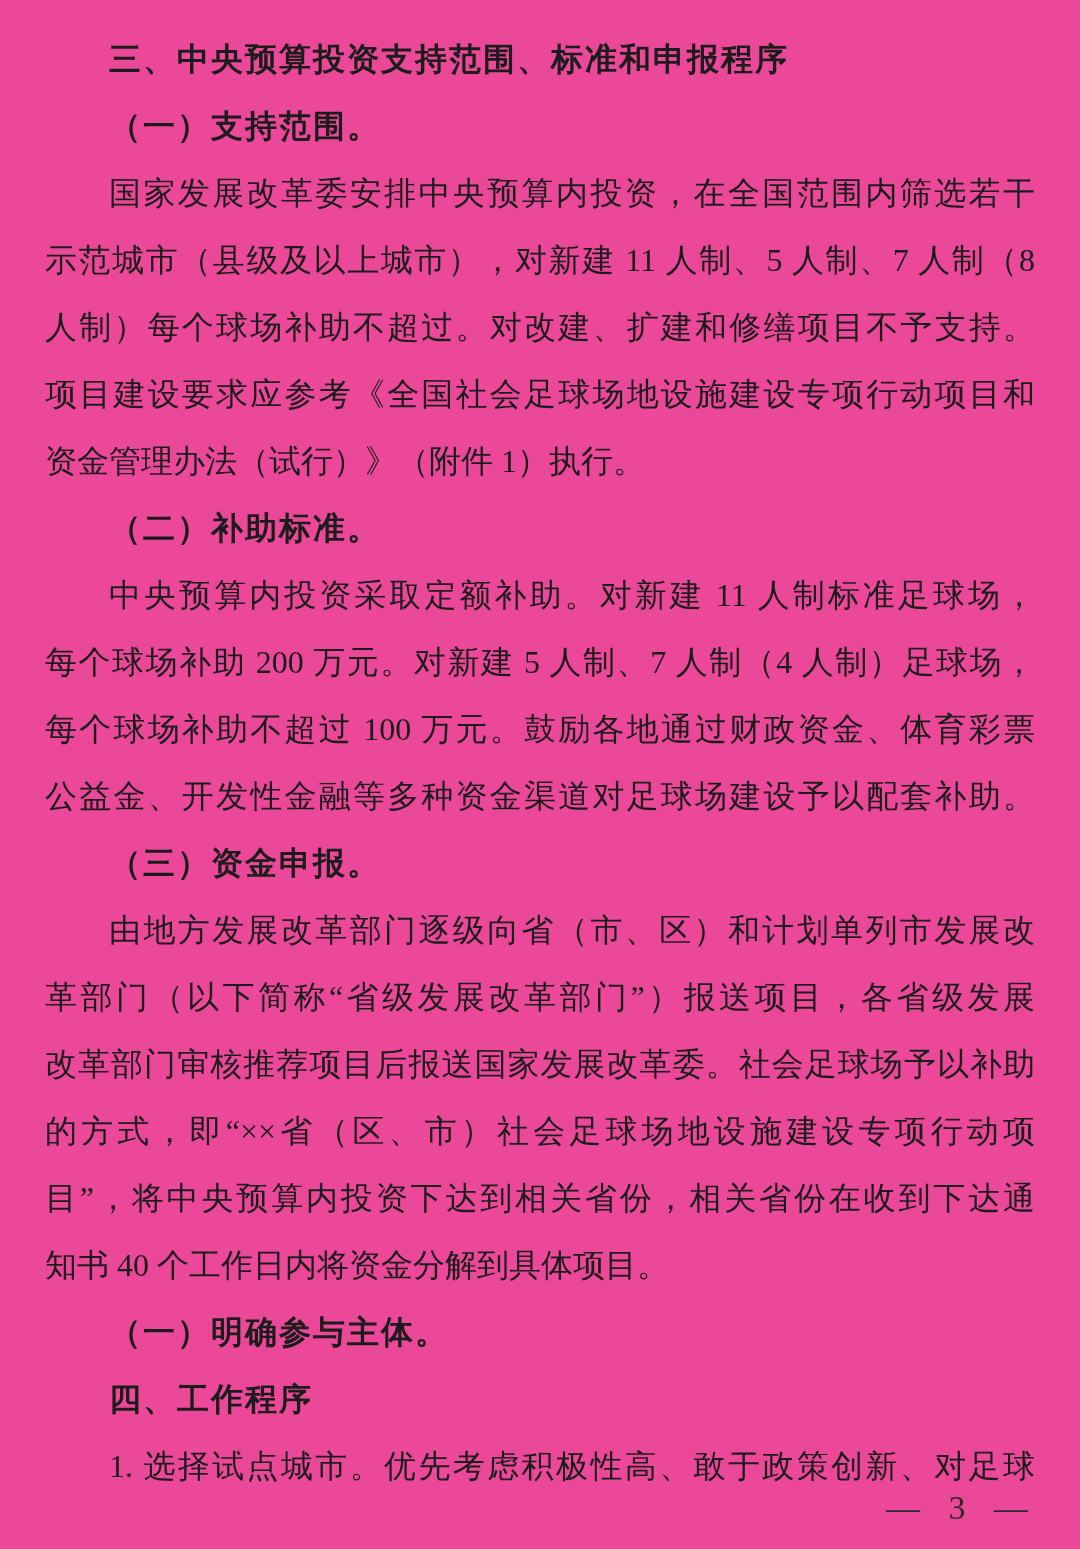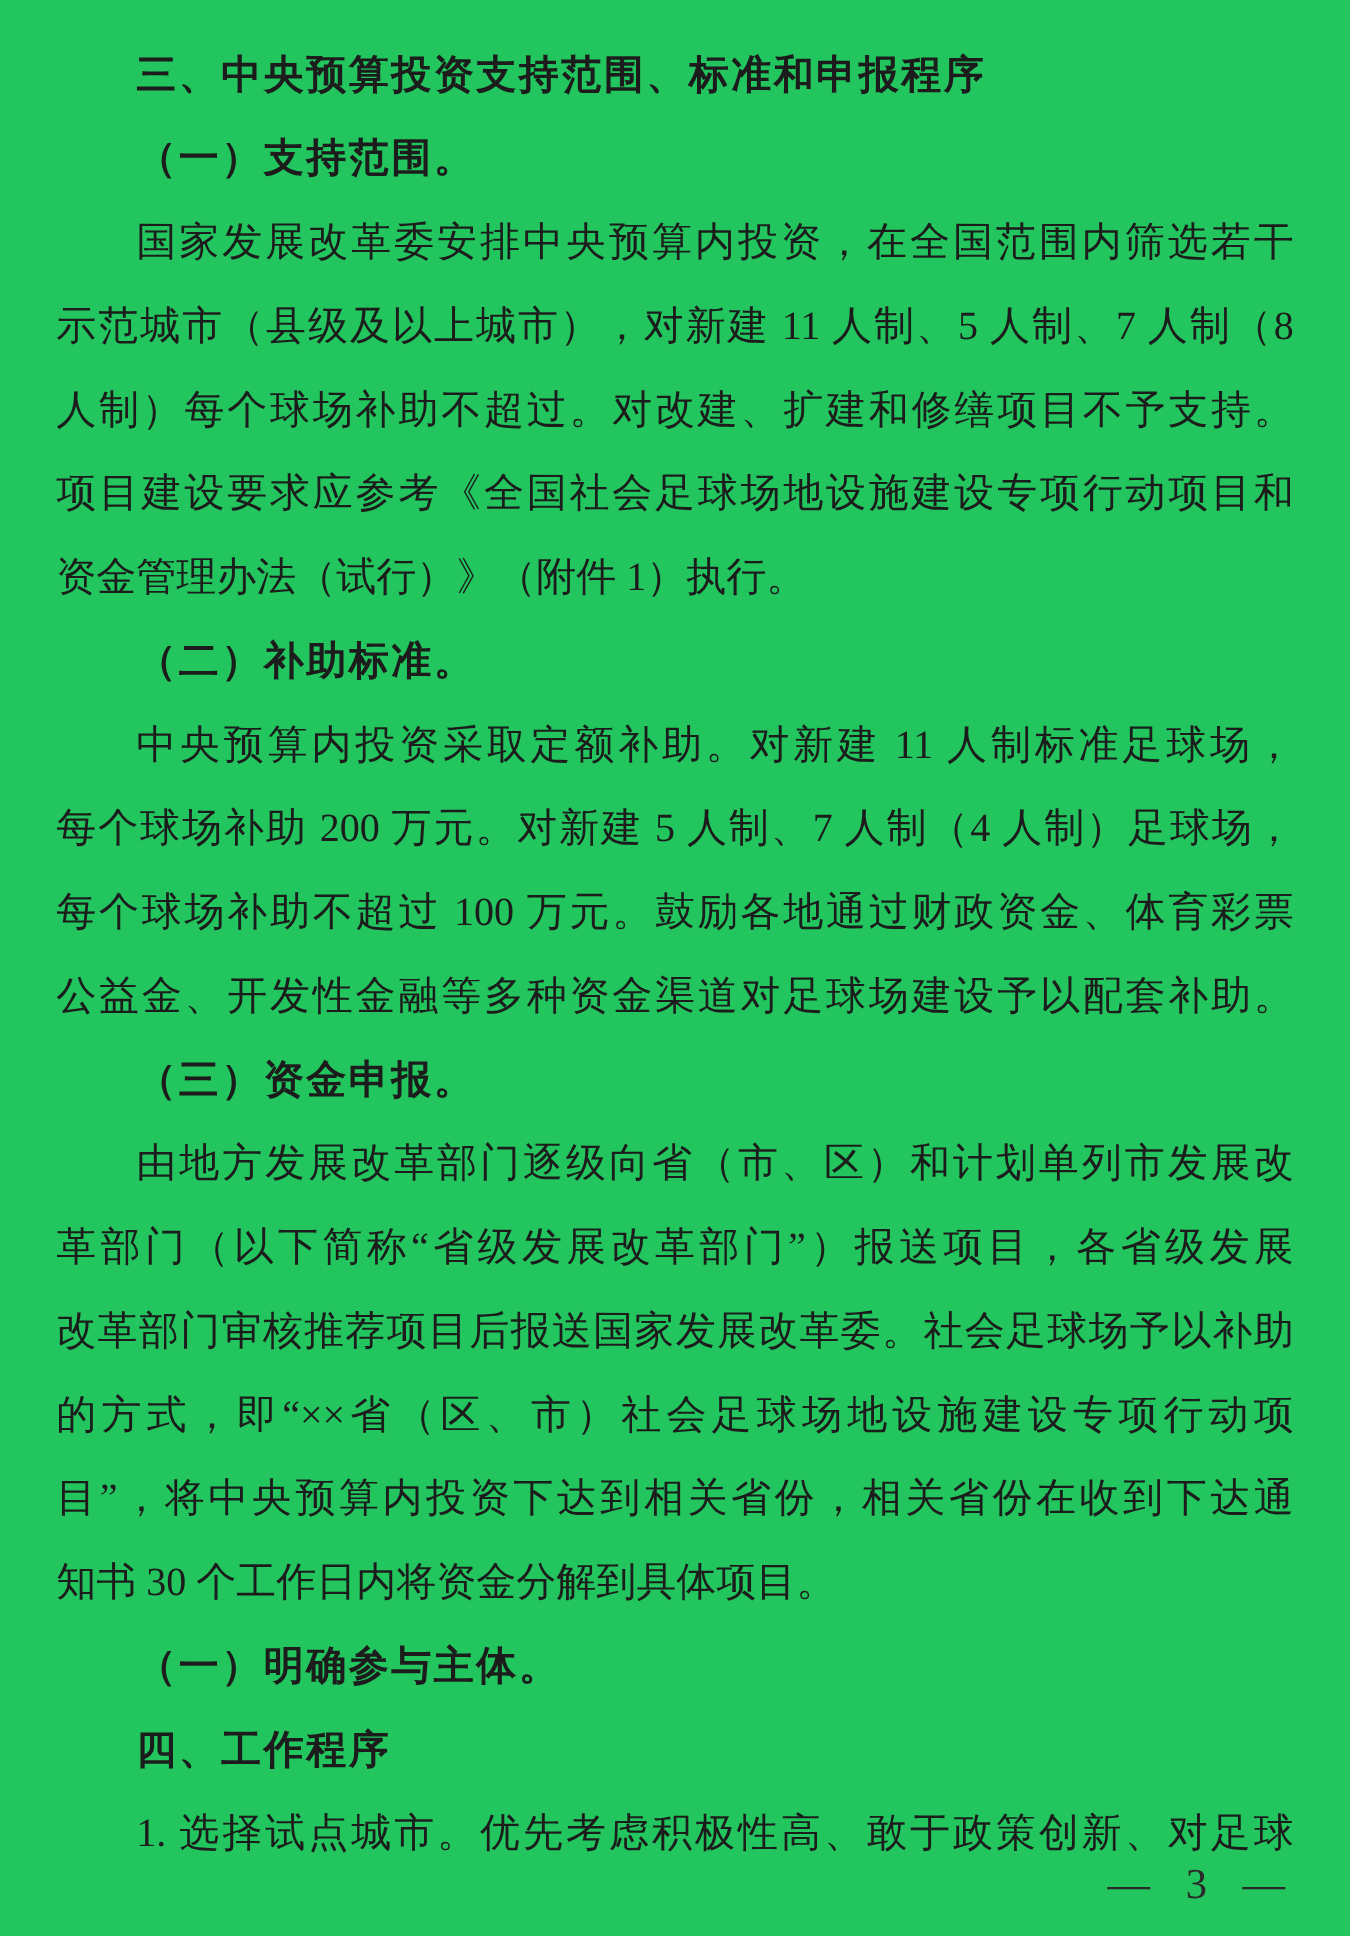--- a/index.html
+++ b/index.html
@@ -4,21 +4,21 @@
 <style>
   html, body {
     margin: 0;
     padding: 0;
     background: #ffffff;
   }
   .page {
     position: relative;
     width: 1080px;
     height: 1549px;
-    background: #22c55e;
+    background: #ec4899;
     color: #1c1c1c;
     font-family: "Liberation Serif", serif;
     overflow: hidden;
   }
   .content {
     position: absolute;
     left: 45px;
     top: 26px;
     width: 990px;
   }
@@ -76,19 +76,19 @@
     <div class="line j indent">中央预算内投资采取定额补助。对新建 11 人制标准足球场，</div>
     <div class="line j">每个球场补助 200 万元。对新建 5 人制、7 人制（4 人制）足球场，</div>
     <div class="line j">每个球场补助不超过 100 万元。鼓励各地通过财政资金、体育彩票</div>
     <div class="line j">公益金、开发性金融等多种资金渠道对足球场建设予以配套补助。</div>
     <div class="line h2 indent">（三）资金申报。</div>
     <div class="line j indent">由地方发展改革部门逐级向省（市、区）和计划单列市发展改</div>
     <div class="line j">革部门（以下简称“省级发展改革部门”）报送项目，各省级发展</div>
     <div class="line j">改革部门审核推荐项目后报送国家发展改革委。社会足球场予以补助</div>
     <div class="line j">的方式，即“××省（区、市）社会足球场地设施建设专项行动项</div>
     <div class="line j">目”，将中央预算内投资下达到相关省份，相关省份在收到下达通</div>
-    <div class="line">知书 30 个工作日内将资金分解到具体项目。</div>
+    <div class="line">知书 40 个工作日内将资金分解到具体项目。</div>
     <div class="line h2 indent">（一）明确参与主体。</div>
     <div class="line h1 indent">四、工作程序</div>
     <div class="line j indent">1. 选择试点城市。优先考虑积极性高、敢于政策创新、对足球</div>
   </div>
   <div class="page-number">— 3 —</div>
 </div>
 
 </body></html>

